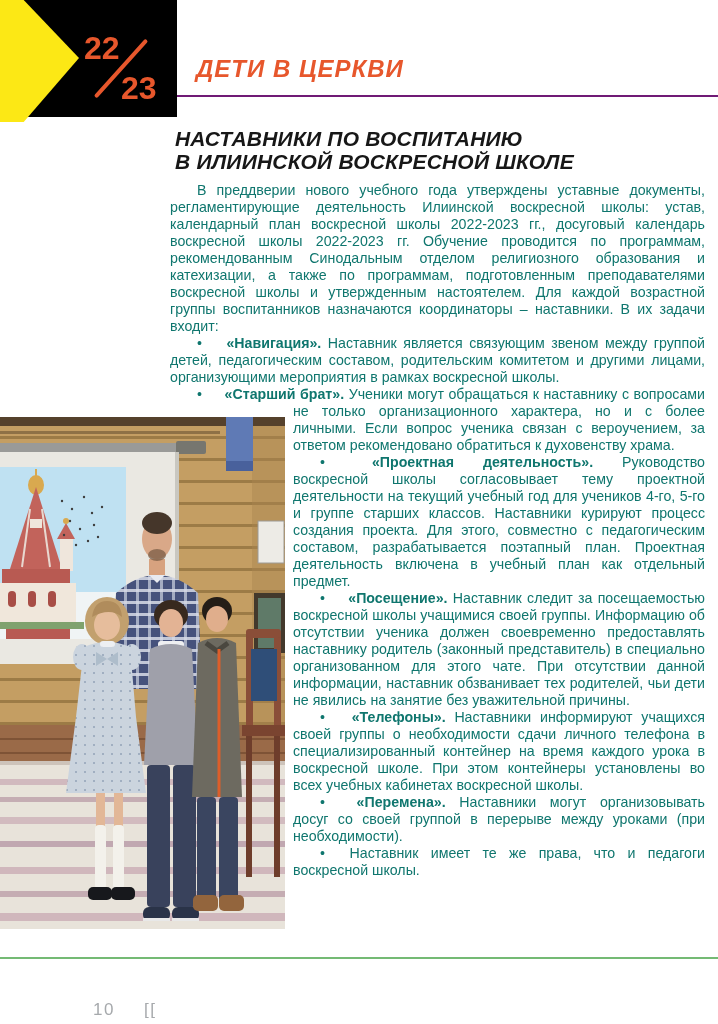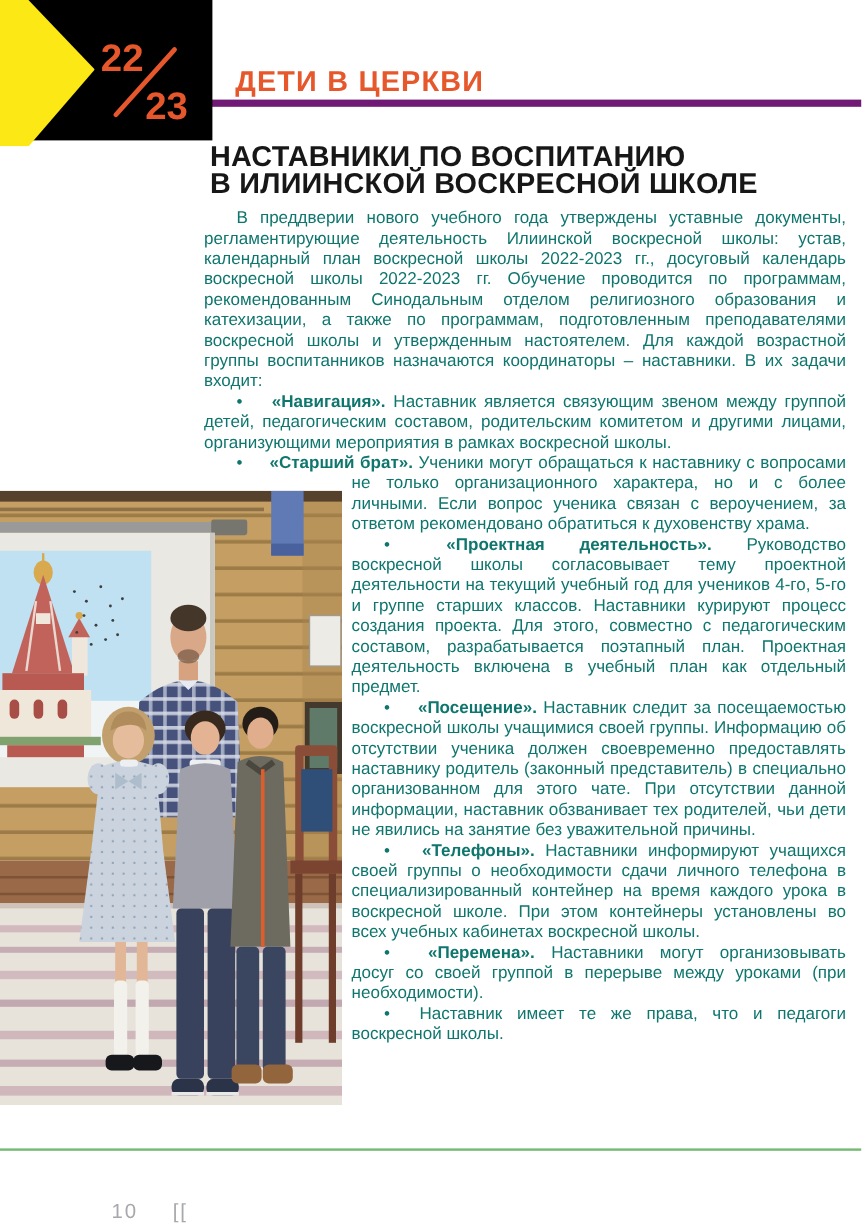--- a/index.html
+++ b/index.html
@@ -12,26 +12,26 @@
   .badge{position:absolute;left:0;top:0;width:177px;height:117px;background:#000000;}
   .badge-arrow{position:absolute;left:0;top:0;width:79px;height:122px;background:#FCE815;
     clip-path:polygon(0 0,30% 0,100% 47.5%,30% 100%,0 100%);}
   .badge-year{position:absolute;font-weight:bold;color:#E7572C;font-size:32px;line-height:1;letter-spacing:0;}
   .badge-year.top{left:84px;top:32px;}
   .badge-year.bottom{left:121px;top:72px;}
   .badge-slash{position:absolute;left:119px;top:30px;width:4px;height:77px;background:#E7572C;
     border-radius:2px;transform:rotate(42deg);}
 
   
-  .header{margin-left:175px;padding:55px 0 0 21px;border-bottom:6px solid #701a75;}
+  .header{margin-left:175px;padding:55px 0 12px 21px;border-bottom:2px solid #701a75;font-style:italic;}
   .header h1{margin:0;font-size:24px;line-height:28px;font-weight:bold;color:#E7572C;letter-spacing:1px;}
 
   
-  .article-title{margin:30px 13px 8px 175px;font-size:24px;line-height:23.4px;font-weight:bold;
-    color:#171717;letter-spacing:.2px;}
+  .article-title{margin:30px 13px 8px 175px;font-size:21px;line-height:23.4px;font-weight:bold;
+    color:#171717;letter-spacing:.2px;font-style:italic;}
   .article-title span{display:block;}
 
   
   .article-body{margin:0 13px 0 0;font-size:14.2px;line-height:17px;color:#0f766e;
     text-align:justify;}
   .article-body p{margin:0 0 0 170px;text-indent:27px;}
   .article-body p.bullet::before{content:"\2022\00a0";}
   .lead{font-weight:bold;margin-left:18px;}
   .lead:empty{display:none;}
 

